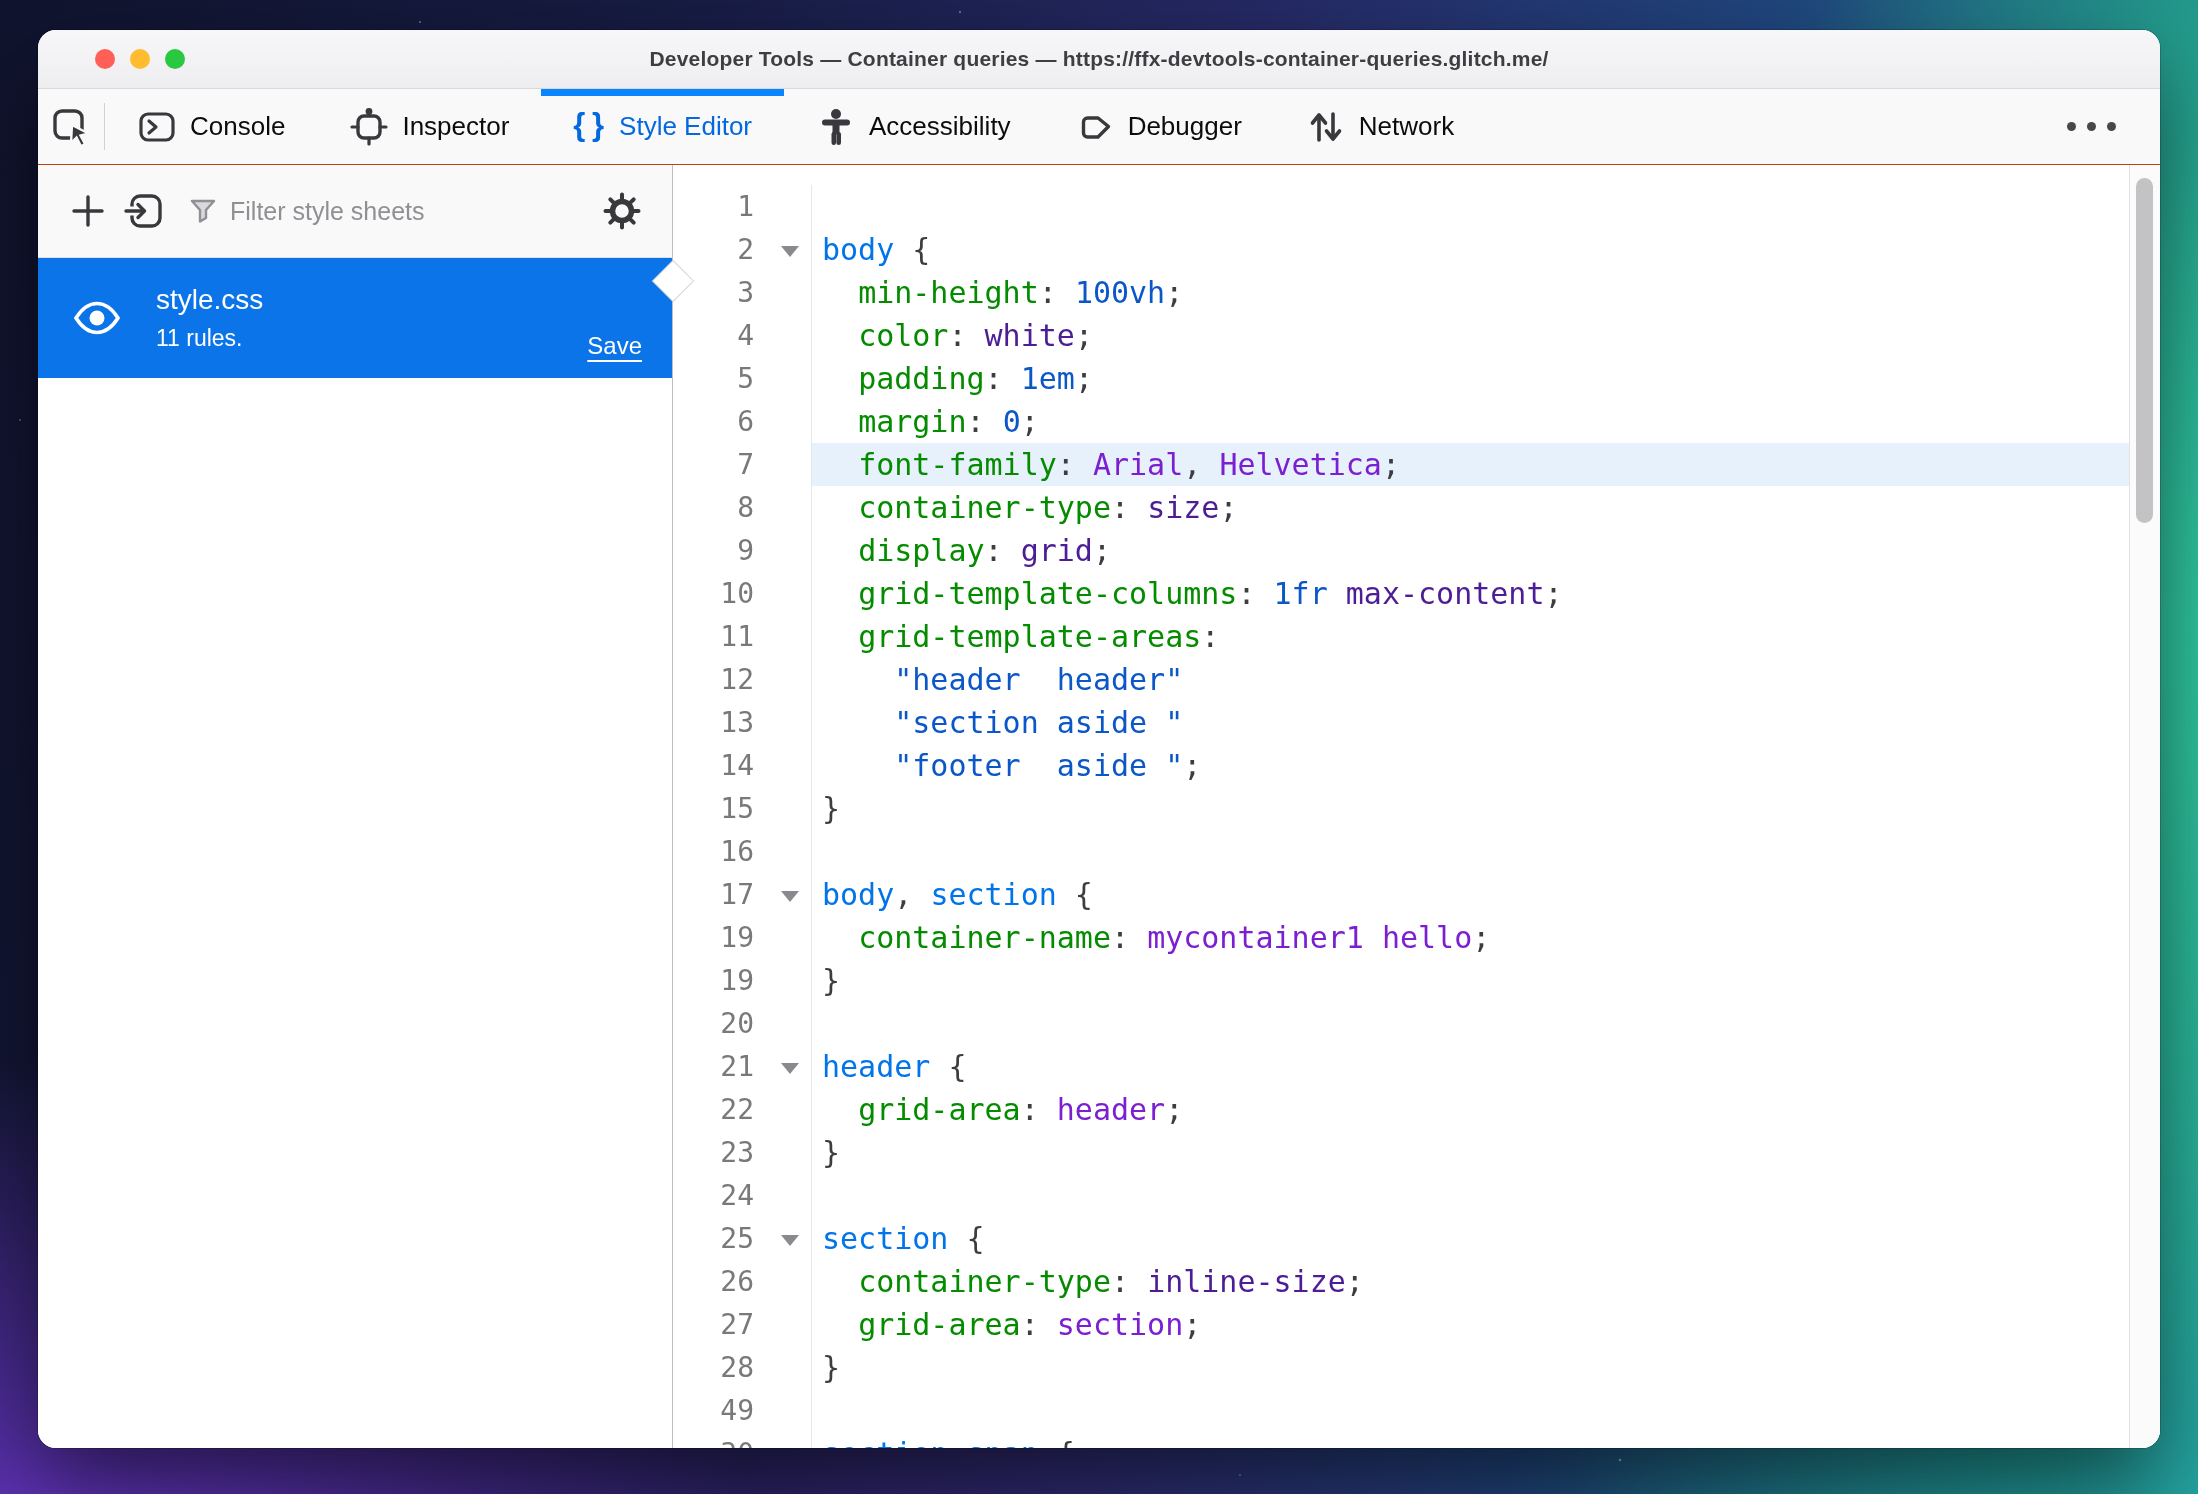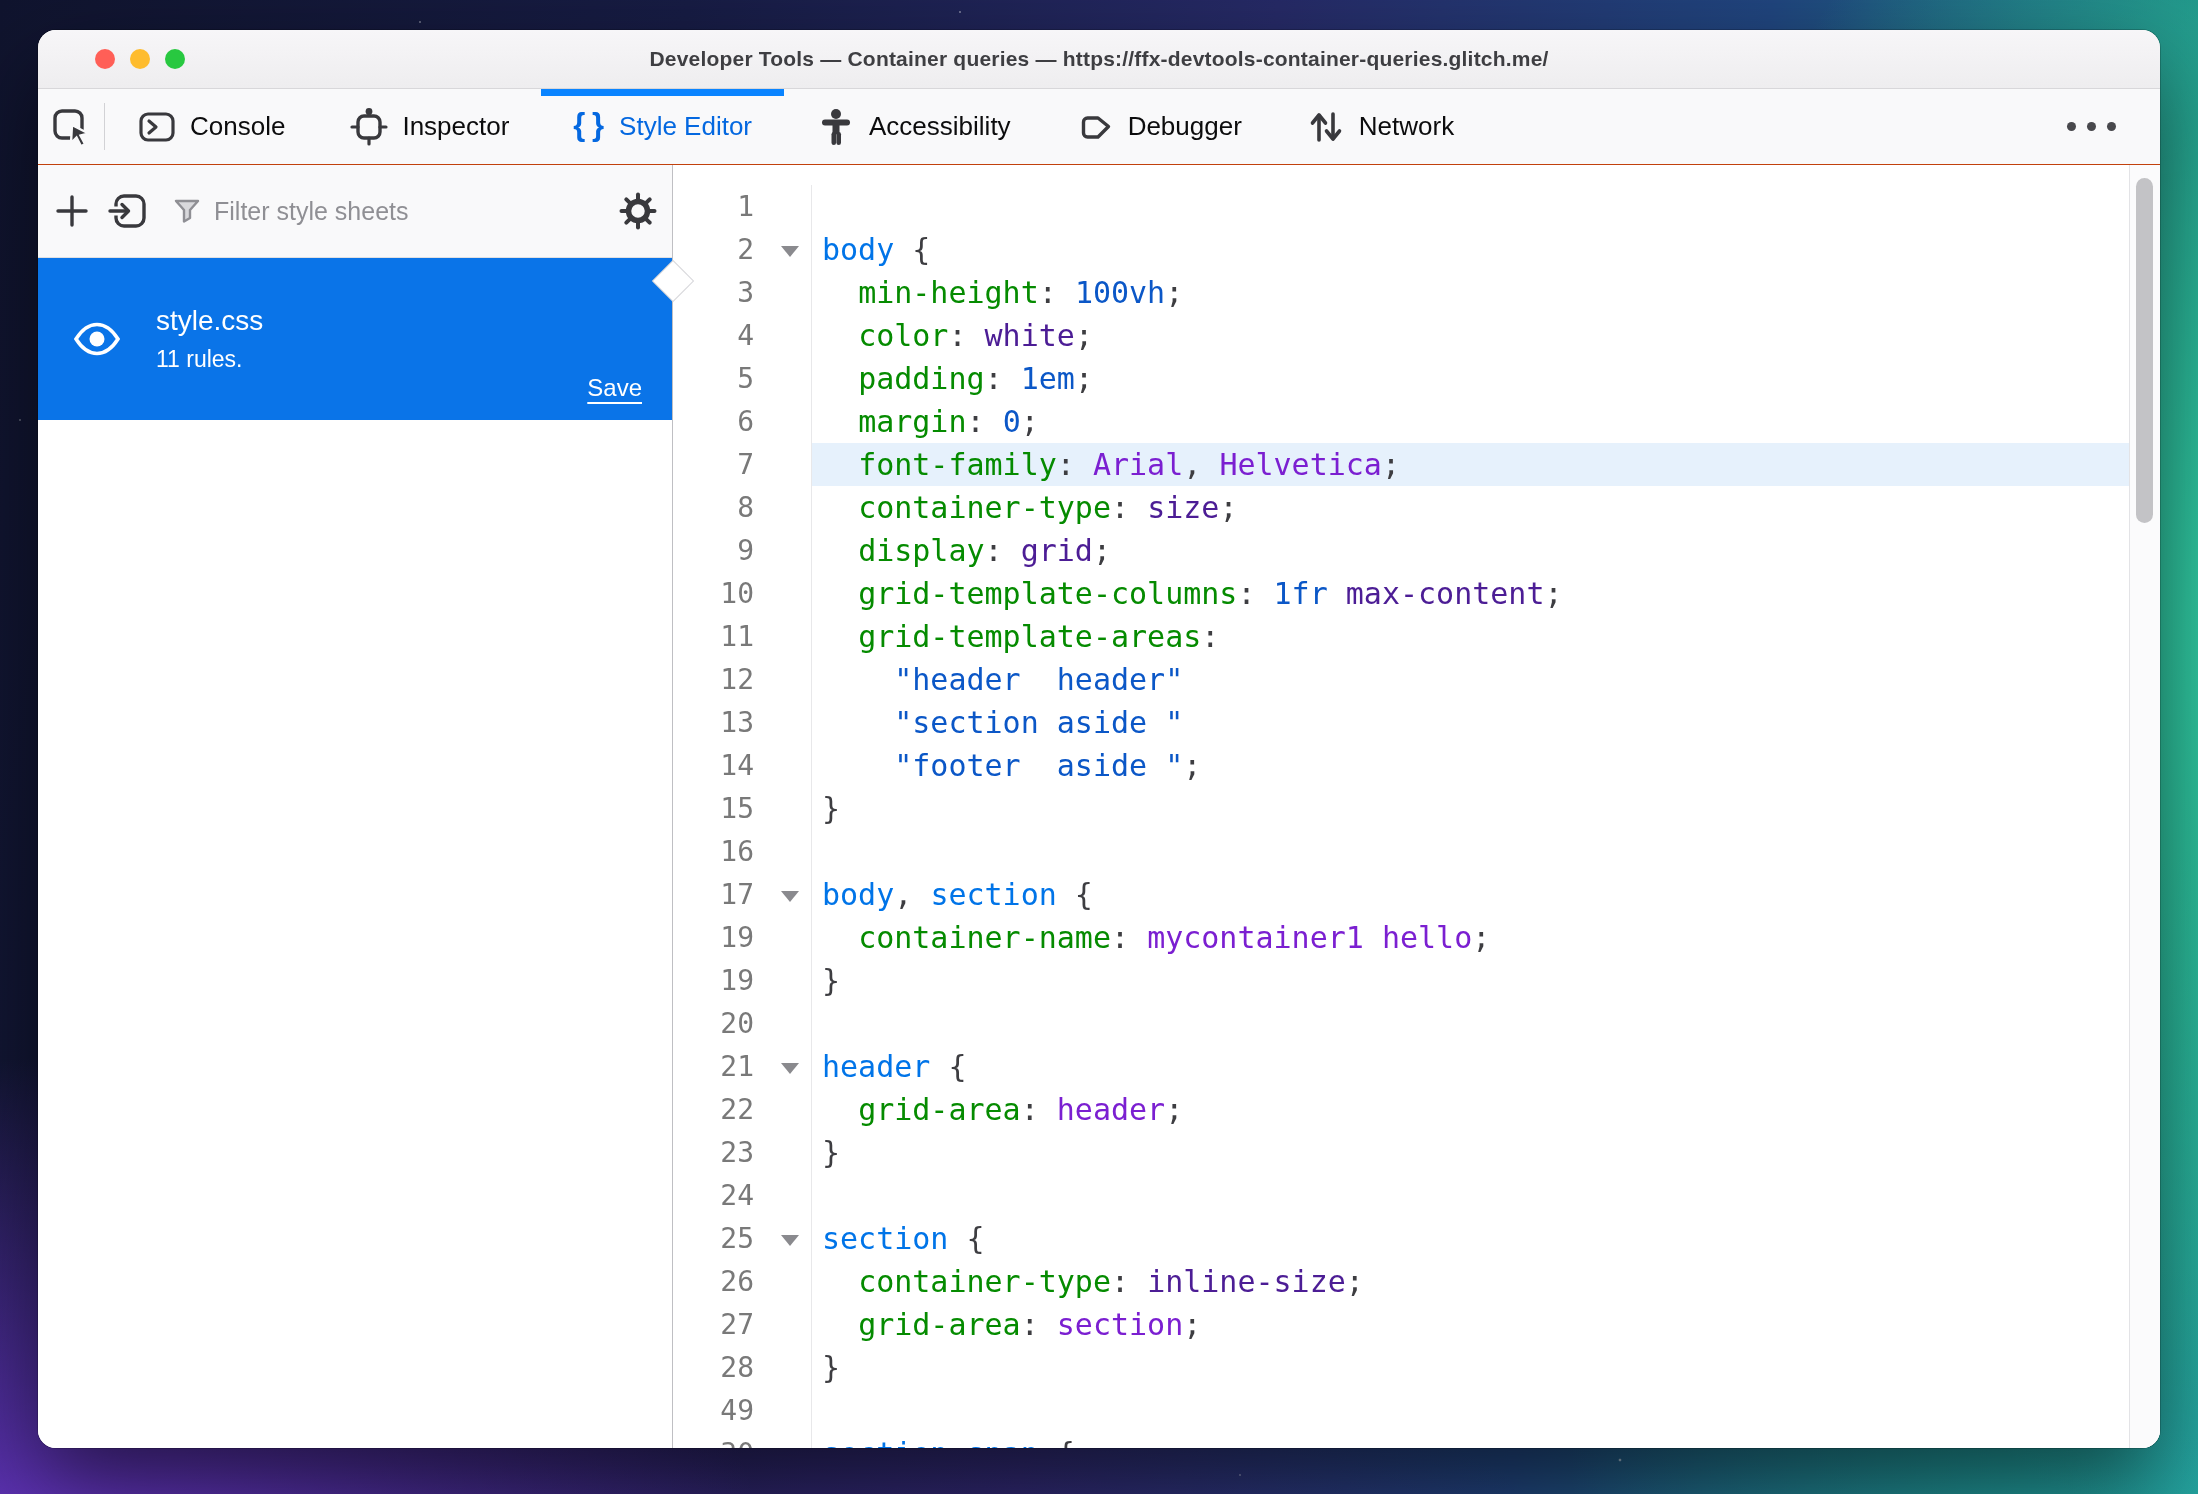--- a/index.html
+++ b/index.html
@@ -73,28 +73,28 @@
   .braces{font-weight:700;font-size:31px;color:#0468e0;letter-spacing:2px;transform:translateY(-2px);}
   .tab-spacer{flex:1;}
   .meatball{display:flex;align-items:center;gap:11px;padding:0 44px;}
   .meatball i{width:9px;height:9px;border-radius:50%;background:#48484c;display:block;}
   
   .content{flex:1;display:flex;min-height:0;position:relative;}
   
   .sidebar{width:634px;flex:none;background:#fff;border-right:1px solid #bfbfc3;display:flex;flex-direction:column;}
   .sheet-toolbar{
     height:92px;flex:none;background:#f9f9fa;border-bottom:1px solid #e0e0e2;
-    display:flex;align-items:center;padding:0 6px;
+    display:flex;align-items:center;padding:0 22px;
   }
   .icon-btn{display:flex;align-items:center;justify-content:center;width:56px;height:56px;flex:none;}
   .filter-box{flex:1;display:flex;align-items:center;gap:12px;padding-left:16px;}
   .filter-text{font-size:25px;color:#8f8f94;}
   .sheet-list{flex:1;}
   .sheet-item{
-    position:relative;height:162px;background:#0a74e8;color:#fff;
+    position:relative;height:120px;background:#0a74e8;color:#fff;
     display:flex;align-items:center;
   }
   .sheet-eye{width:118px;flex:none;display:flex;align-items:center;justify-content:center;}
   .sheet-info{display:flex;flex-direction:column;gap:9px;}
   .sheet-name{font-size:28px;}
   .sheet-rules{font-size:23px;}
   .sheet-save{
     position:absolute;right:30px;bottom:18px;font-size:24px;color:#fff;
     text-decoration:underline;text-underline-offset:6px;
   }

